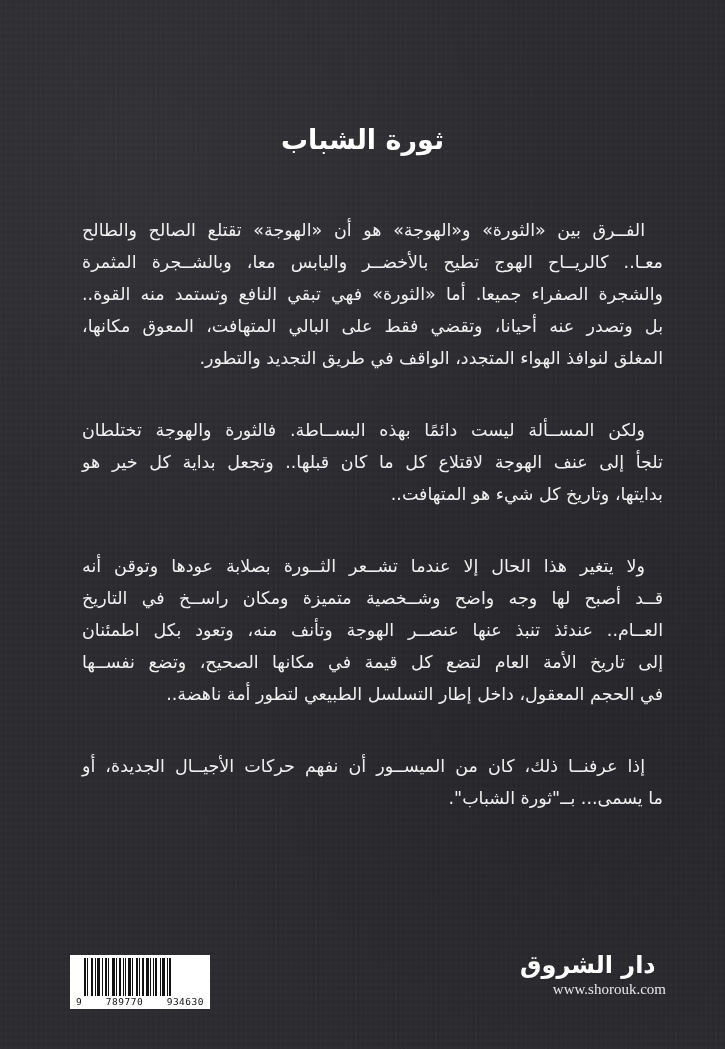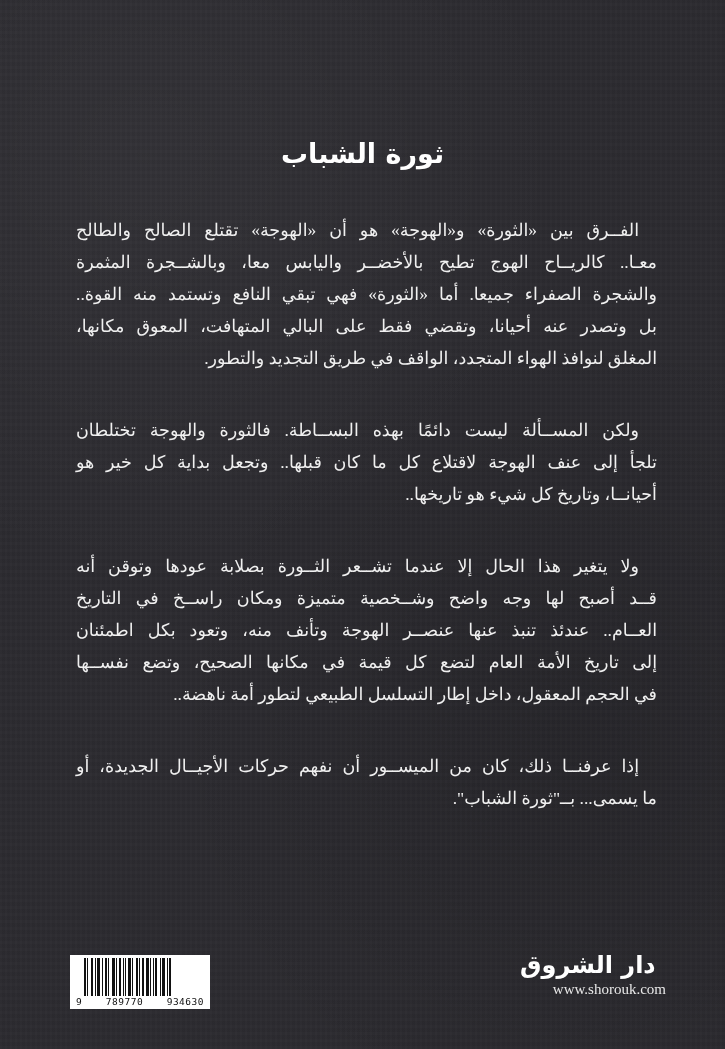--- a/index.html
+++ b/index.html
@@ -19,41 +19,40 @@
         repeating-linear-gradient(0deg, rgba(255,255,255,0.010) 0 3px, rgba(0,0,0,0.012) 3px 7px);
       font-family: "DejaVu Sans", sans-serif;
       color: #f2f2f2;
     }
     .cover {
       position: absolute;
       inset: 0;
     }
     .title {
       position: absolute;
-      top: 134px;
+      top: 120px;
       left: 0;
       width: 725px;
       text-align: center;
       direction: rtl;
       font-family: "DejaVu Sans", sans-serif;
       font-weight: bold;
       font-size: 27px;
       line-height: 40px;
       color: #ffffff;
       margin: 0;
     }
     .body-text {
       position: absolute;
       top: 214px;
-      left: 76px;
+      left: 82px;
       width: 581px;
       direction: rtl;
       text-align: justify;
       text-align-last: right;
-      font-family: Liberation Serif, serif;
     }
     .para {
       margin: 0 0 40px 0;
       font-size: 17.5px;
       line-height: 32px;
       color: #f0f0f0;
     }
     .para .line {
       display: block;
       white-space: nowrap;
@@ -133,21 +132,21 @@
     <p class="para">
       <span class="line first">الفــرق بين «الثورة» و«الهوجة» هو أن «الهوجة» تقتلع الصالح والطالح</span>
       <span class="line">معـا.. كالريــاح الهوج تطيح بالأخضــر واليابس معا، وبالشــجرة المثمرة</span>
       <span class="line">والشجرة الصفراء جميعا. أما «الثورة» فهي تبقي النافع وتستمد منه القوة..</span>
       <span class="line">بل وتصدر عنه أحيانا، وتقضي فقط على البالي المتهافت، المعوق مكانها،</span>
       <span class="line last">المغلق لنوافذ الهواء المتجدد، الواقف في طريق التجديد والتطور.</span>
     </p>
     <p class="para">
       <span class="line first">ولكن المســألة ليست دائمًا بهذه البســاطة. فالثورة والهوجة تختلطان</span>
       <span class="line">تلجأ إلى عنف الهوجة لاقتلاع كل ما كان قبلها.. وتجعل بداية كل خير هو</span>
-      <span class="line last">أحيانــا، وتاريخ كل شيء هو تاريخها..</span>
+      <span class="line last">بدايتها، وتاريخ كل شيء هو المتهافت..</span>
     </p>
     <p class="para">
       <span class="line first">ولا يتغير هذا الحال إلا عندما تشــعر الثــورة بصلابة عودها وتوقن أنه</span>
       <span class="line">قــد أصبح لها وجه واضح وشــخصية متميزة ومكان راســخ في التاريخ</span>
       <span class="line">العــام.. عندئذ تنبذ عنها عنصــر الهوجة وتأنف منه، وتعود بكل اطمئنان</span>
       <span class="line">إلى تاريخ الأمة العام لتضع كل قيمة في مكانها الصحيح، وتضع نفســها</span>
       <span class="line last">في الحجم المعقول، داخل إطار التسلسل الطبيعي لتطور أمة ناهضة..</span>
     </p>
     <p class="para">
       <span class="line first">إذا عرفنــا ذلك، كان من الميســور أن نفهم حركات الأجيــال الجديدة، أو</span>

